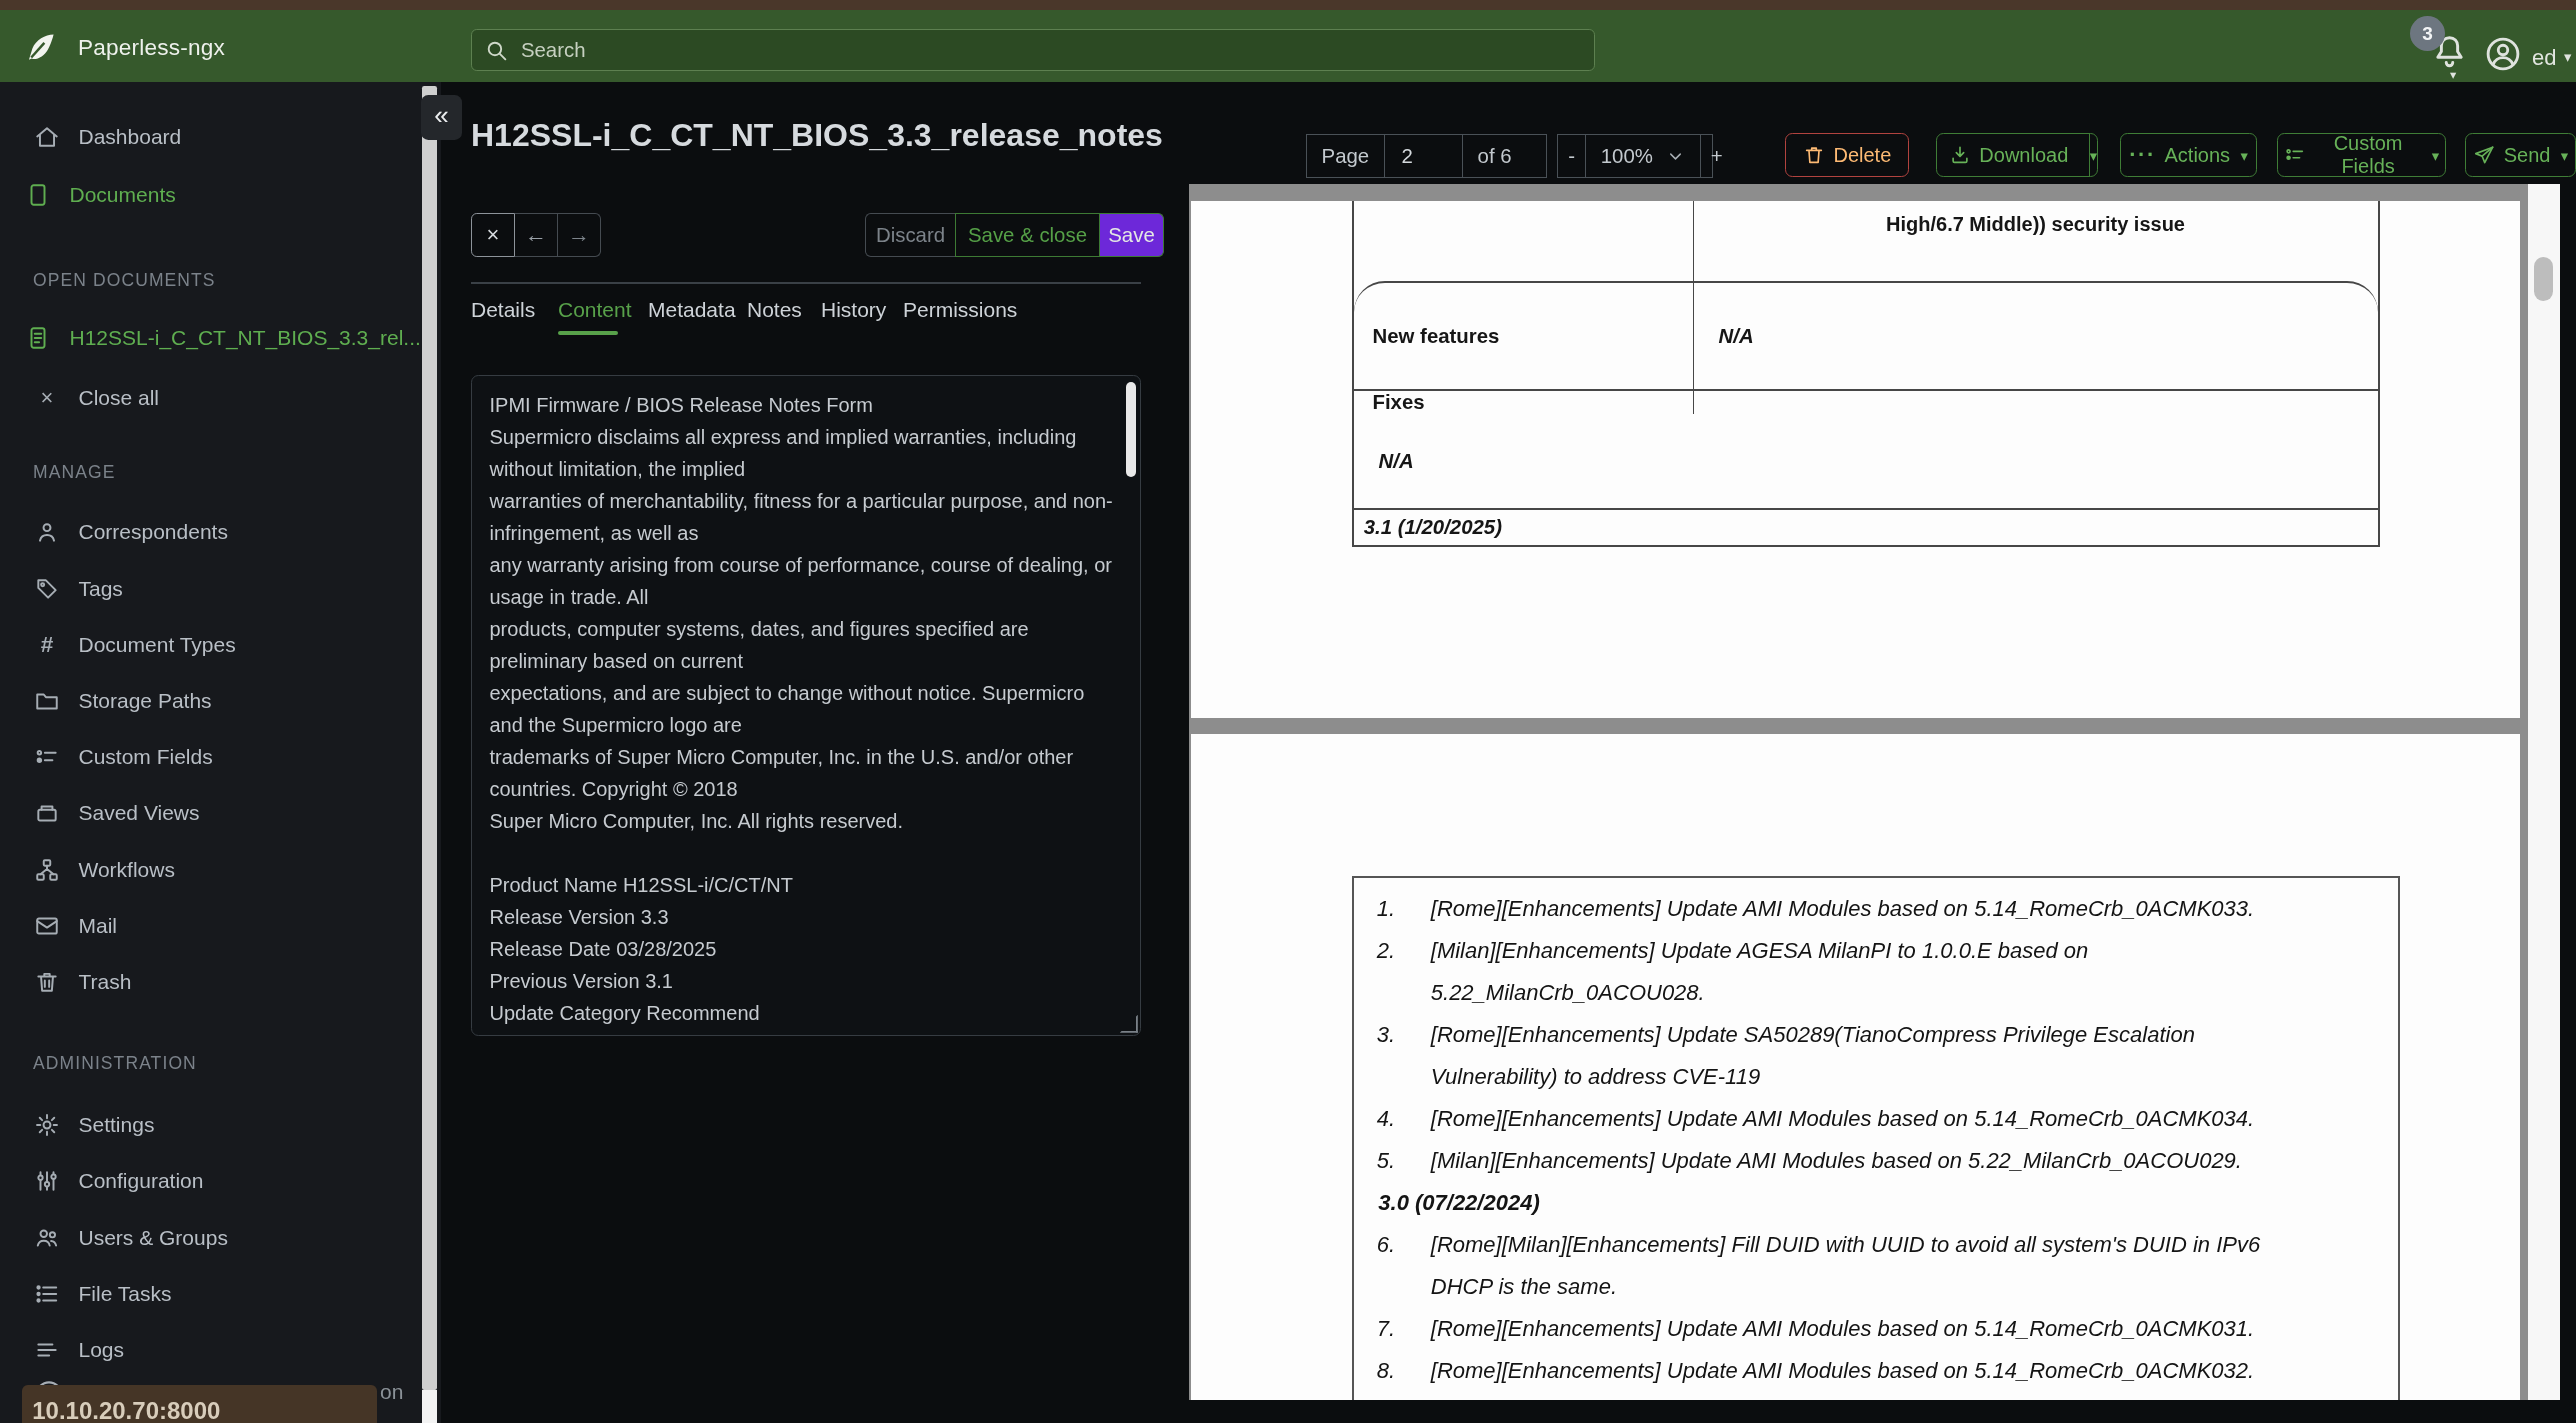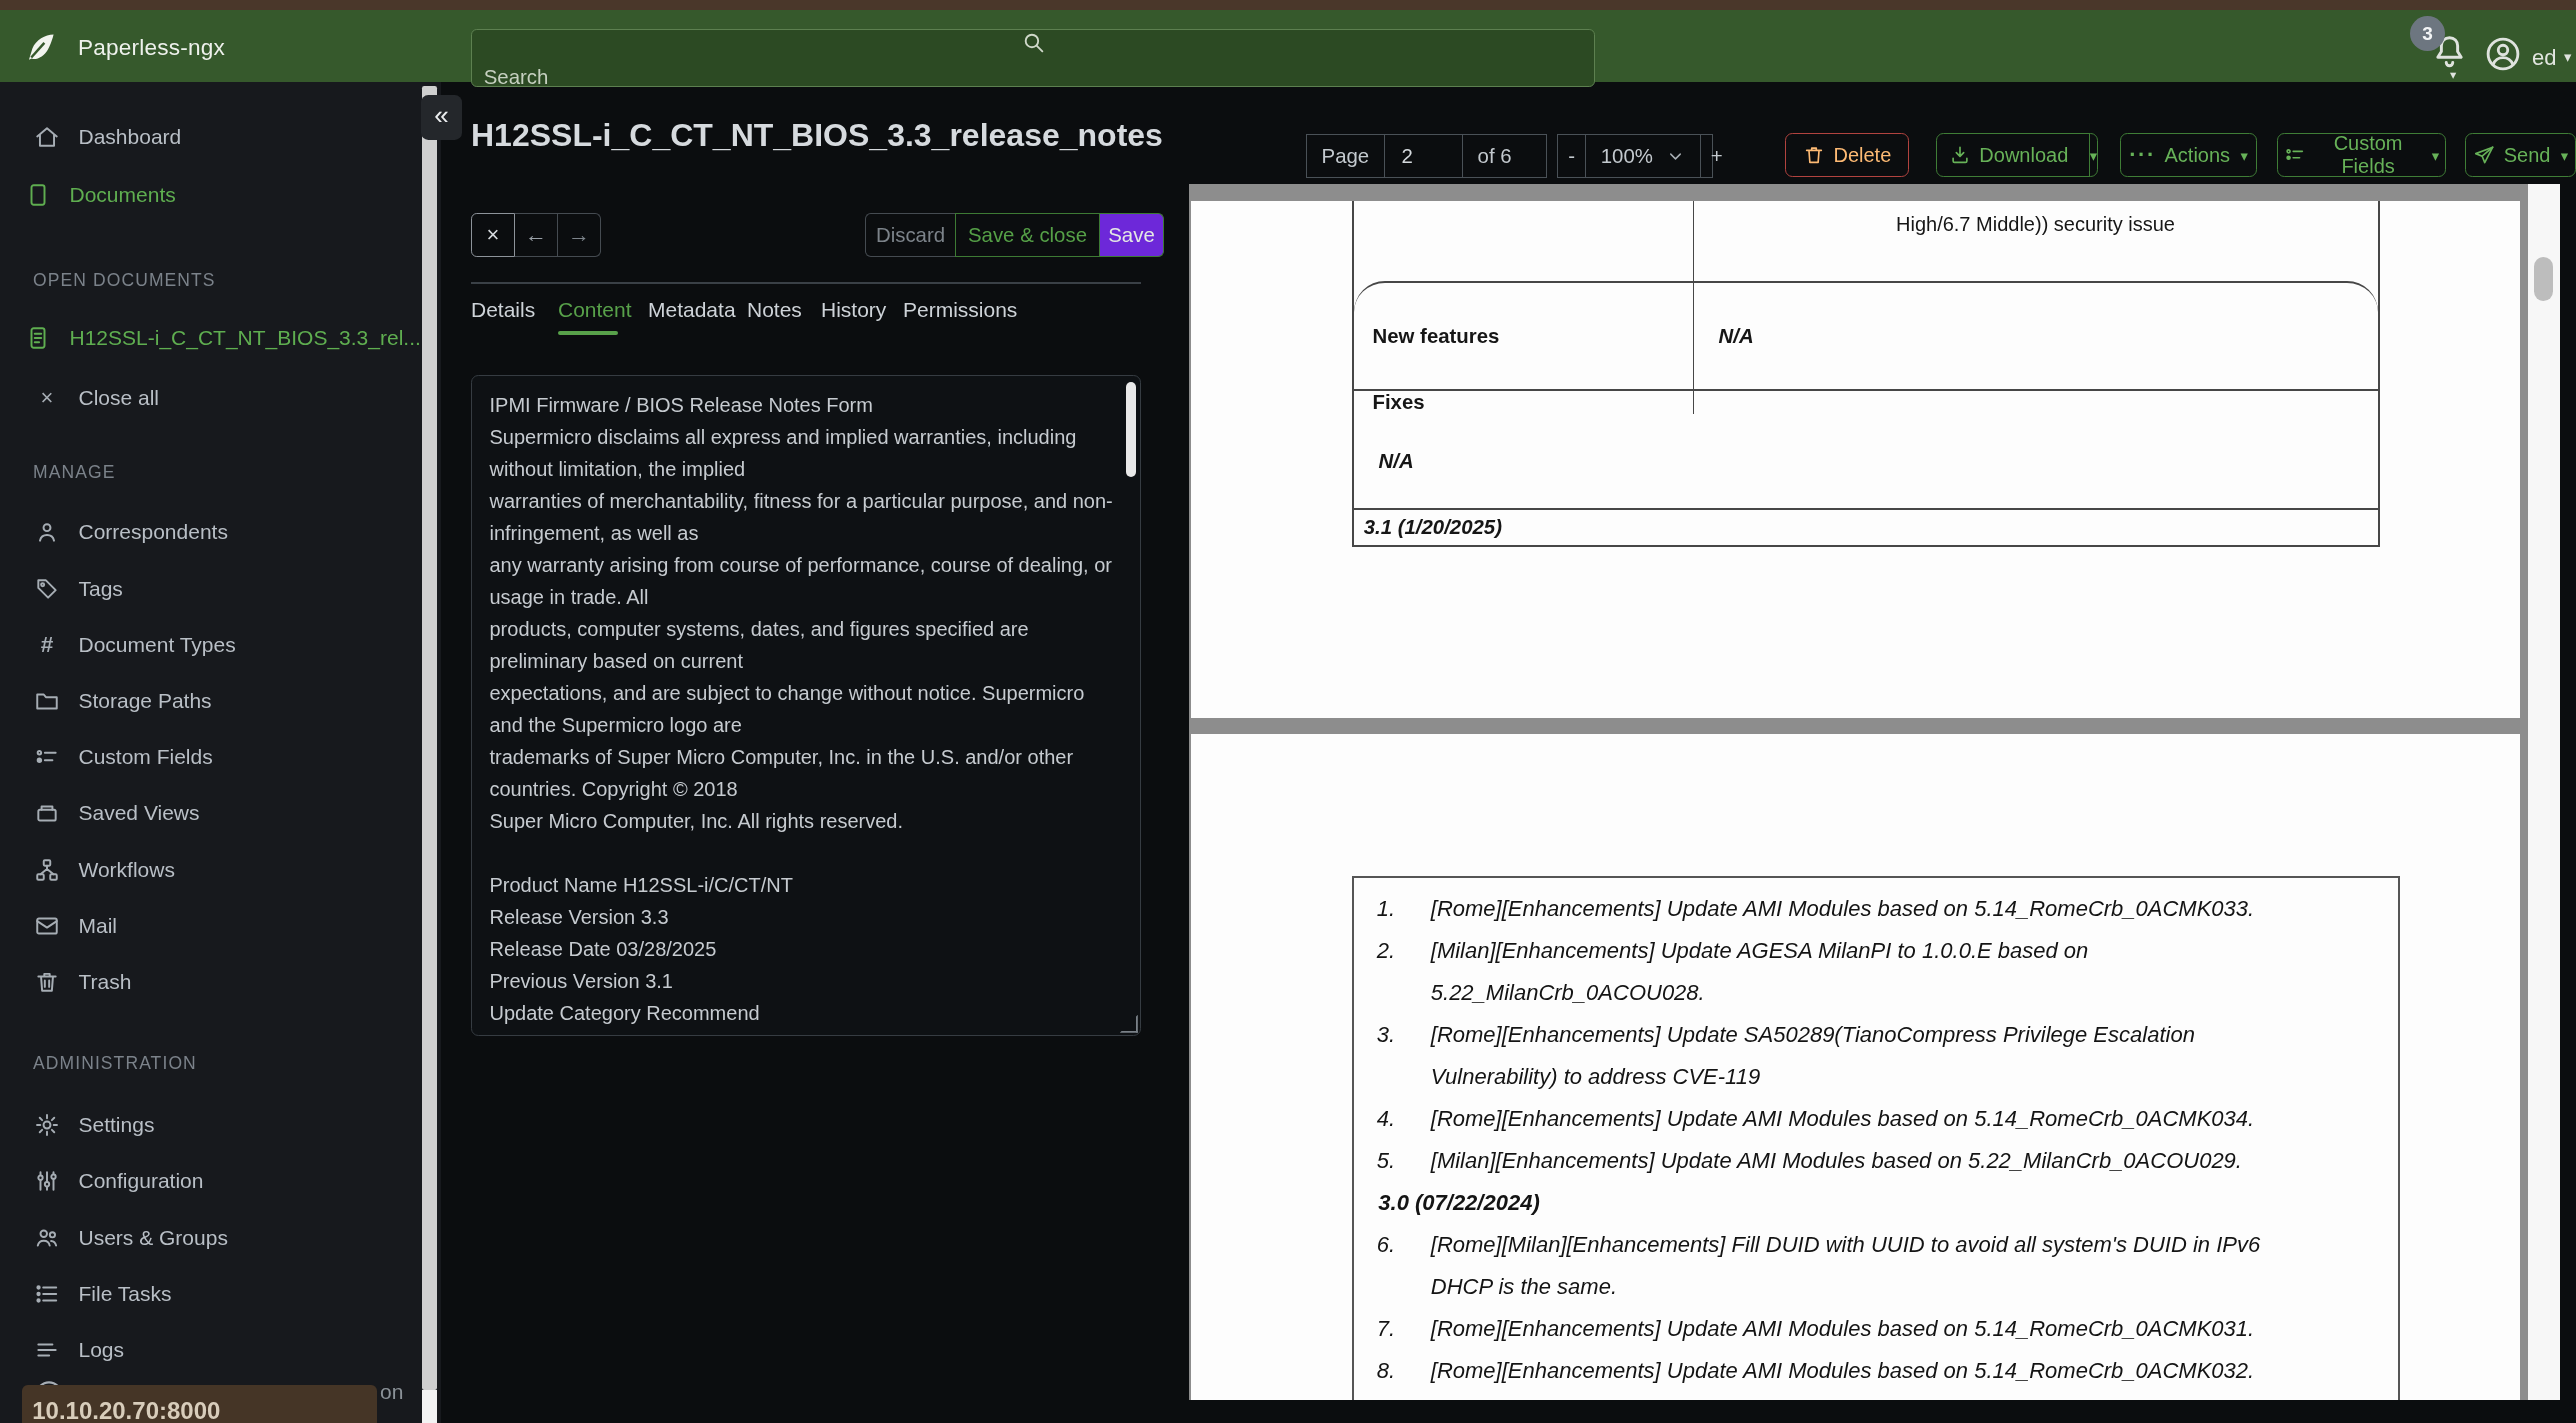--- a/index.html
+++ b/index.html
@@ -7,23 +7,23 @@
        font-family:"Liberation Sans",sans-serif;-webkit-font-smoothing:antialiased;}
   .abs{position:absolute;box-sizing:border-box;}
   svg{display:block;}
   .ico{stroke:currentColor;fill:none;stroke-width:1.8;stroke-linecap:round;stroke-linejoin:round;}
 
   
   .top-strip{left:0;top:0;width:2576px;height:10.2px;background:#4a372a;}
   .navbar{left:0;top:10.2px;width:2576px;height:72px;background:#36592c;}
   .brand{left:22px;top:28px;height:39px;display:flex;align-items:center;gap:19px;color:#eef1ec;}
   .brand-text{font-size:22.6px;font-weight:500;letter-spacing:0.2px;}
-  .searchbar{left:471px;top:29px;width:1124px;height:58px;background:#2c4a23;
+  .searchbar{left:471px;top:29px;width:1124px;height:42px;background:#2c4a23;
              border:1.5px solid #5d8050;border-radius:5.8px;display:flex;align-items:center;
-             padding:0 11.7px;gap:10.2px;color:#cfd8c9;flex-direction:column;}
+             padding:0 11.7px;gap:10.2px;color:#cfd8c9;}
   .searchbar input{background:transparent;border:none;outline:none;color:#dbe2d5;
                    font-size:20.4px;width:100%;font-family:inherit;}
   .searchbar input::placeholder{color:#c6d0c0;opacity:1;}
   .badge{left:2410px;top:16px;width:35px;height:35px;border-radius:50%;background:#6d7680;
          color:#f2f4f5;font-size:19px;font-weight:700;display:flex;align-items:center;
          justify-content:center;z-index:3;}
   .bell{left:2430px;top:32px;width:39px;height:39px;color:#dfe3de;z-index:2;}
   .bell-caret{left:2450px;top:67px;color:#dfe3de;font-size:12.4px;z-index:2;}
   .avatar{left:2484px;top:35px;width:38px;height:38px;color:#dfe3de;}
   .username{left:2532px;top:45px;color:#e2e6e0;font-size:22px;}
@@ -115,21 +115,21 @@
   .p1-table{position:absolute;left:161px;top:0;width:1024px;border-left:2.2px solid #474747;
             border-right:2.2px solid #474747;border-bottom:2.2px solid #474747;color:#161616;}
   .t-row{display:flex;border-top:2.2px solid #474747;}
   .t-row.first{border-top:none;}
   .t-c1{width:320px;border-right:1.5px solid #474747;display:flex;align-items:center;
         padding-left:19px;font-weight:700;font-size:20.4px;}
   .t-c2{flex:1;display:flex;align-items:center;padding-left:25px;font-style:italic;
         font-weight:700;font-size:20.4px;}
   .t-r1{height:80px;}
   .t-r1 .t-c2{align-items:flex-start;justify-content:center;padding:11.7px 0 0 0;
-              font-weight:400;font-style:normal;font-size:20px;}
+              font-weight:700;font-style:normal;font-size:20px;}
   .t-r2{height:106px;border-radius:31px;}
   .t-r3{height:117px;flex-direction:column;}
   .t-r4{height:35px;font-weight:700;font-style:italic;font-size:20.4px;display:flex;
         align-items:center;padding-left:10.2px;}
   
   .list-box{position:absolute;left:161px;top:142px;width:1024px;height:524px;
             border:2.2px solid #555;border-bottom:none;padding:10.2px 0 0 20.4px;overflow:hidden;
             color:#141414;}
   .li{display:flex;font-style:italic;font-size:22px;line-height:42px;font-weight:500;}
   .li .num{width:54px;padding-left:2.9px;flex:none;}

